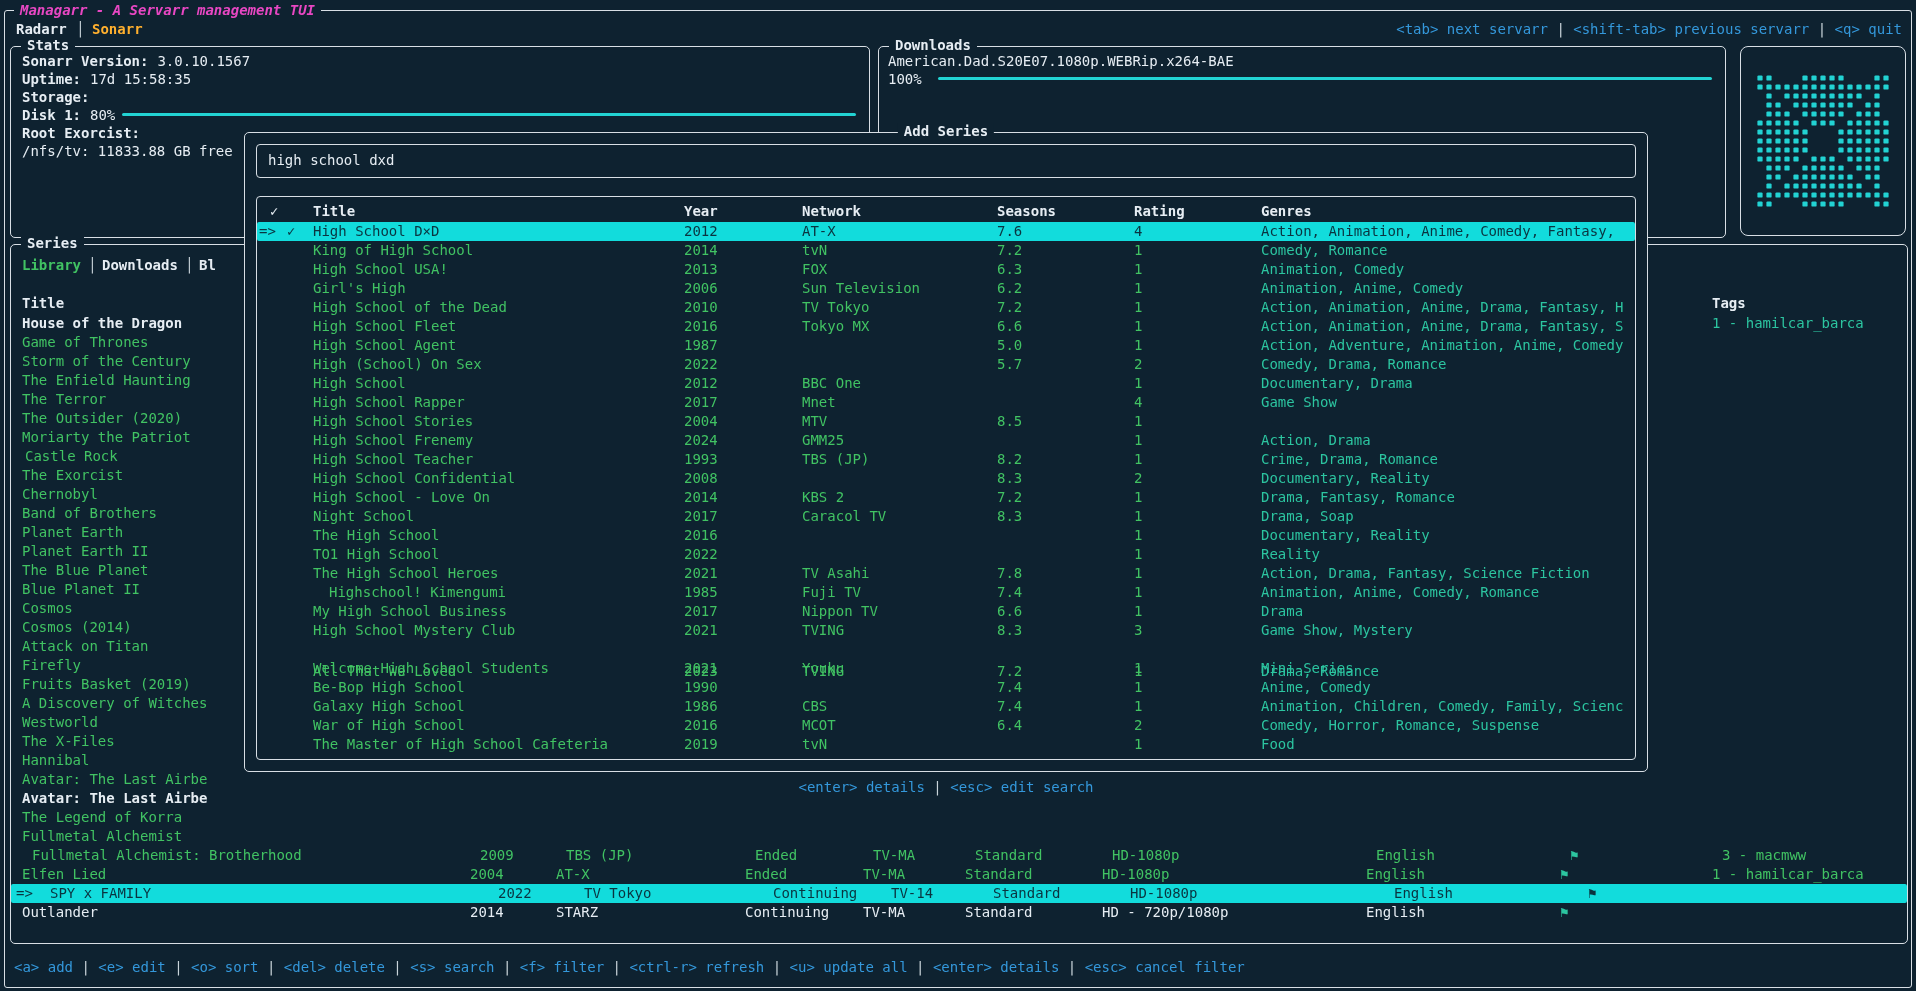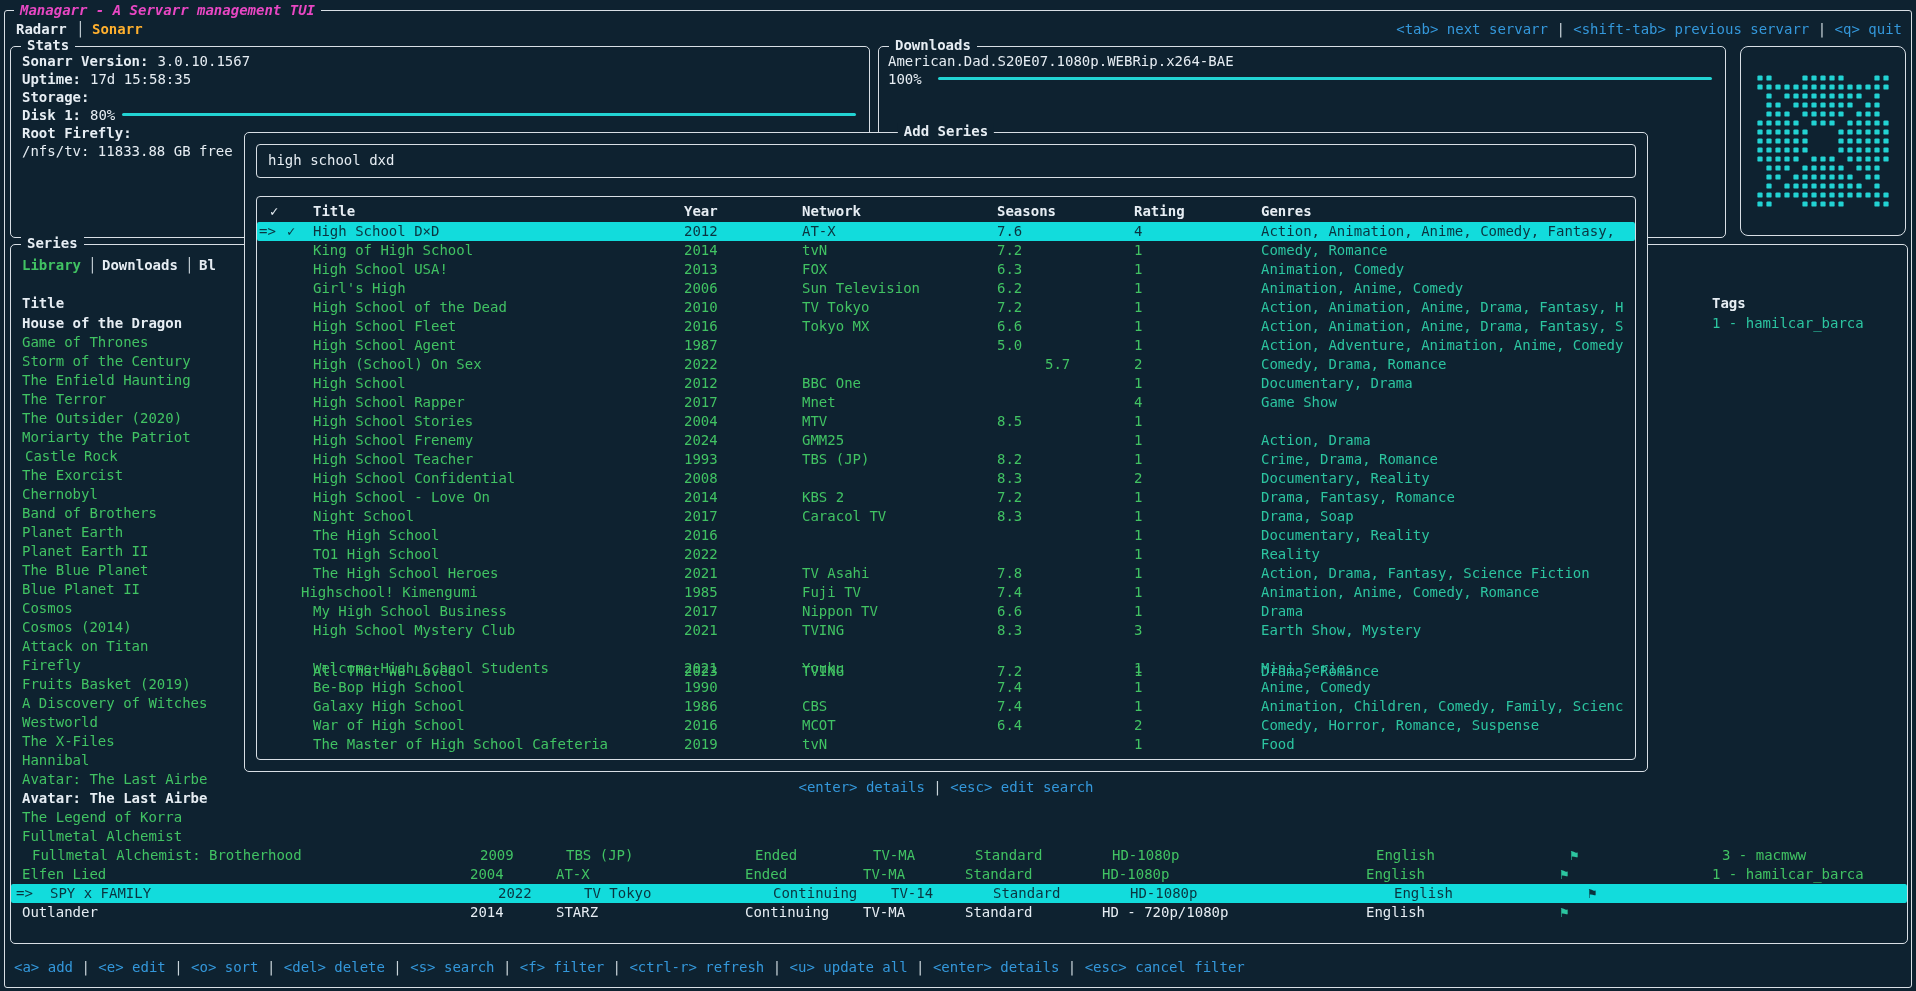--- a/index.html
+++ b/index.html
@@ -42,21 +42,21 @@
   <div class="cell blue-hints" style="right:14px;top:20px;left:auto"><span class="tok">&lt;tab&gt; next servarr</span><span class="sep"> | </span><span class="tok">&lt;shift-tab&gt; previous servarr</span><span class="sep"> | </span><span class="tok">&lt;q&gt; quit</span></div>
 
   <div class="panel" style="left:10px;top:46px;width:860px;height:192px">
     <span class="panel-title">Stats</span>
   </div>
   <div class="cell" style="left:22px;top:52px"><span class="lbl">Sonarr Version:</span><span>3.0.10.1567</span></div>
   <div class="cell" style="left:22px;top:70px"><span class="lbl">Uptime:</span><span>17d 15:58:35</span></div>
   <div class="cell bold" style="left:22px;top:88px">Storage:</div>
   <div class="cell" style="left:22px;top:106px"><span class="lbl">Disk 1:</span><span>80%</span></div>
   <div class="bar" style="left:122px;top:113px;width:734px"></div>
-  <div class="cell bold" style="left:22px;top:124px">Root Firefly:</div>
+  <div class="cell bold" style="left:22px;top:124px">Root Exorcist:</div>
   <div class="cell" style="left:22px;top:142px">/nfs/tv: 11833.88 GB free</div>
 
   <div class="panel" style="left:878px;top:46px;width:848px;height:192px">
     <span class="panel-title">Downloads</span>
   </div>
   <div class="cell" style="left:888px;top:52px">American.Dad.S20E07.1080p.WEBRip.x264-BAE</div>
   <div class="cell" style="left:888px;top:70px">100%</div>
   <div class="bar" style="left:938px;top:77px;width:774px"></div>
 
   <div class="panel" style="left:1740px;top:46px;width:166px;height:190px;border-radius:8px"></div>
@@ -457,21 +457,21 @@
         <div class="cell green" style="left: 427px; top: 0px;">1987</div>
         <div class="cell green" style="left: 545px; top: 0px;"></div>
         <div class="cell green" style="left: 740px; top: 0px;">5.0</div>
         <div class="cell green" style="left: 877px; top: 0px;">1</div>
         <div class="cell teal" style="left: 1004px; top: 0px;">Action, Adventure, Animation, Anime, Comedy</div>
       </div>
       <div class="rowc pz" style="left: 257px; top: 355px; width: 1378px;">
         <div class="cell green" style="left: 56px; top: 0px;">High (School) On Sex</div>
         <div class="cell green" style="left: 427px; top: 0px;">2022</div>
         <div class="cell green" style="left: 545px; top: 0px;"></div>
-        <div class="cell green" style="left: 740px; top: 0px; margin-left: 48px;">5.7</div>
+        <div class="cell green" style="left: 740px; top: 0px;">5.7</div>
         <div class="cell green" style="left: 877px; top: 0px;">2</div>
         <div class="cell teal" style="left: 1004px; top: 0px;">Comedy, Drama, Romance</div>
       </div>
       <div class="rowc pz" style="left: 257px; top: 374px; width: 1378px;">
         <div class="cell green" style="left: 56px; top: 0px;">High School</div>
         <div class="cell green" style="left: 427px; top: 0px;">2012</div>
         <div class="cell green" style="left: 545px; top: 0px;">BBC One</div>
         <div class="cell green" style="left: 740px; top: 0px;"></div>
         <div class="cell green" style="left: 877px; top: 0px;">1</div>
         <div class="cell teal" style="left: 1004px; top: 0px;">Documentary, Drama</div>
@@ -550,42 +550,42 @@
       </div>
       <div class="rowc pz" style="left: 257px; top: 564px; width: 1378px;">
         <div class="cell green" style="left: 56px; top: 0px;">The High School Heroes</div>
         <div class="cell green" style="left: 427px; top: 0px;">2021</div>
         <div class="cell green" style="left: 545px; top: 0px;">TV Asahi</div>
         <div class="cell green" style="left: 740px; top: 0px;">7.8</div>
         <div class="cell green" style="left: 877px; top: 0px;">1</div>
         <div class="cell teal" style="left: 1004px; top: 0px;">Action, Drama, Fantasy, Science Fiction</div>
       </div>
       <div class="rowc pz" style="left: 257px; top: 583px; width: 1378px;">
-        <div class="cell green" style="left: 44px; top: 0px;">Highschool! Kimengumi</div>
+        <div class="cell green" style="left: 72px; top: 0px;">Highschool! Kimengumi</div>
         <div class="cell green" style="left: 427px; top: 0px;">1985</div>
         <div class="cell green" style="left: 545px; top: 0px;">Fuji TV</div>
         <div class="cell green" style="left: 740px; top: 0px;">7.4</div>
         <div class="cell green" style="left: 877px; top: 0px;">1</div>
         <div class="cell teal" style="left: 1004px; top: 0px;">Animation, Anime, Comedy, Romance</div>
       </div>
       <div class="rowc pz" style="left: 257px; top: 602px; width: 1378px;">
         <div class="cell green" style="left: 56px; top: 0px;">My High School Business</div>
         <div class="cell green" style="left: 427px; top: 0px;">2017</div>
         <div class="cell green" style="left: 545px; top: 0px;">Nippon TV</div>
         <div class="cell green" style="left: 740px; top: 0px;">6.6</div>
         <div class="cell green" style="left: 877px; top: 0px;">1</div>
         <div class="cell teal" style="left: 1004px; top: 0px;">Drama</div>
       </div>
       <div class="rowc pz" style="left: 257px; top: 621px; width: 1378px;">
         <div class="cell green" style="left: 56px; top: 0px;">High School Mystery Club</div>
         <div class="cell green" style="left: 427px; top: 0px;">2021</div>
         <div class="cell green" style="left: 545px; top: 0px;">TVING</div>
         <div class="cell green" style="left: 740px; top: 0px;">8.3</div>
         <div class="cell green" style="left: 877px; top: 0px;">3</div>
-        <div class="cell teal" style="left: 1004px; top: 0px;">Earth Show, Mystery</div>
+        <div class="cell teal" style="left: 1004px; top: 0px;">Game Show, Mystery</div>
       </div>
       <div class="rowc pz" style="left: 257px; top: 640px; width: 1378px; margin-top: 22px;">
         <div class="cell green" style="left: 56px; top: 0px;">All That We Loved</div>
         <div class="cell green" style="left: 427px; top: 0px;">2023</div>
         <div class="cell green" style="left: 545px; top: 0px;">TVING</div>
         <div class="cell green" style="left: 740px; top: 0px;">7.2</div>
         <div class="cell green" style="left: 877px; top: 0px;">1</div>
         <div class="cell teal" style="left: 1004px; top: 0px;">Drama, Romance</div>
       </div>
       <div class="rowc pz" style="left: 257px; top: 659px; width: 1378px;">

